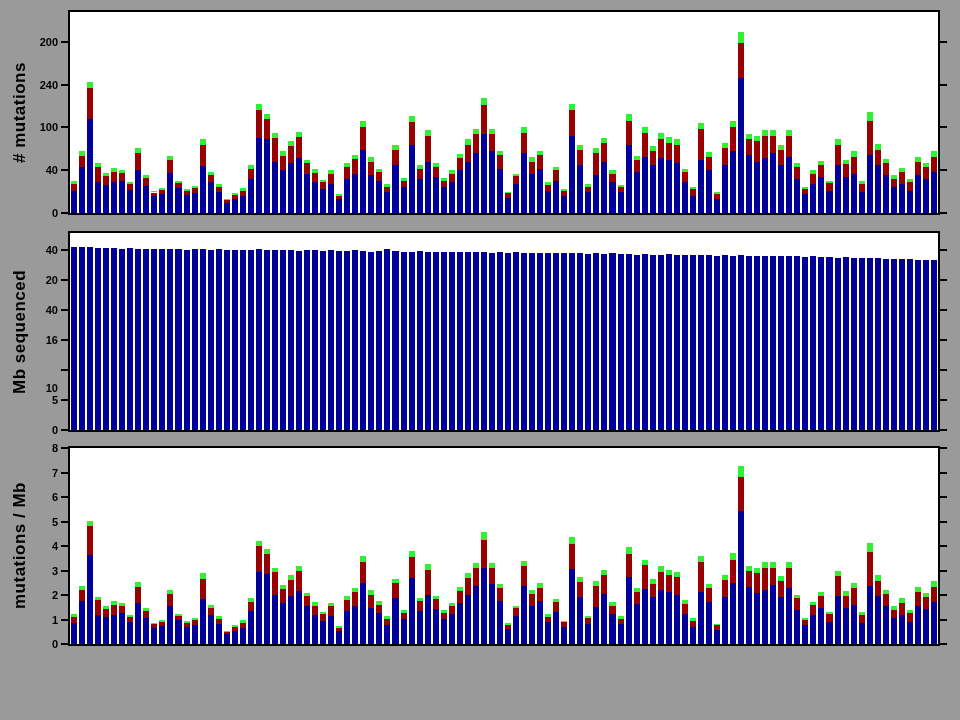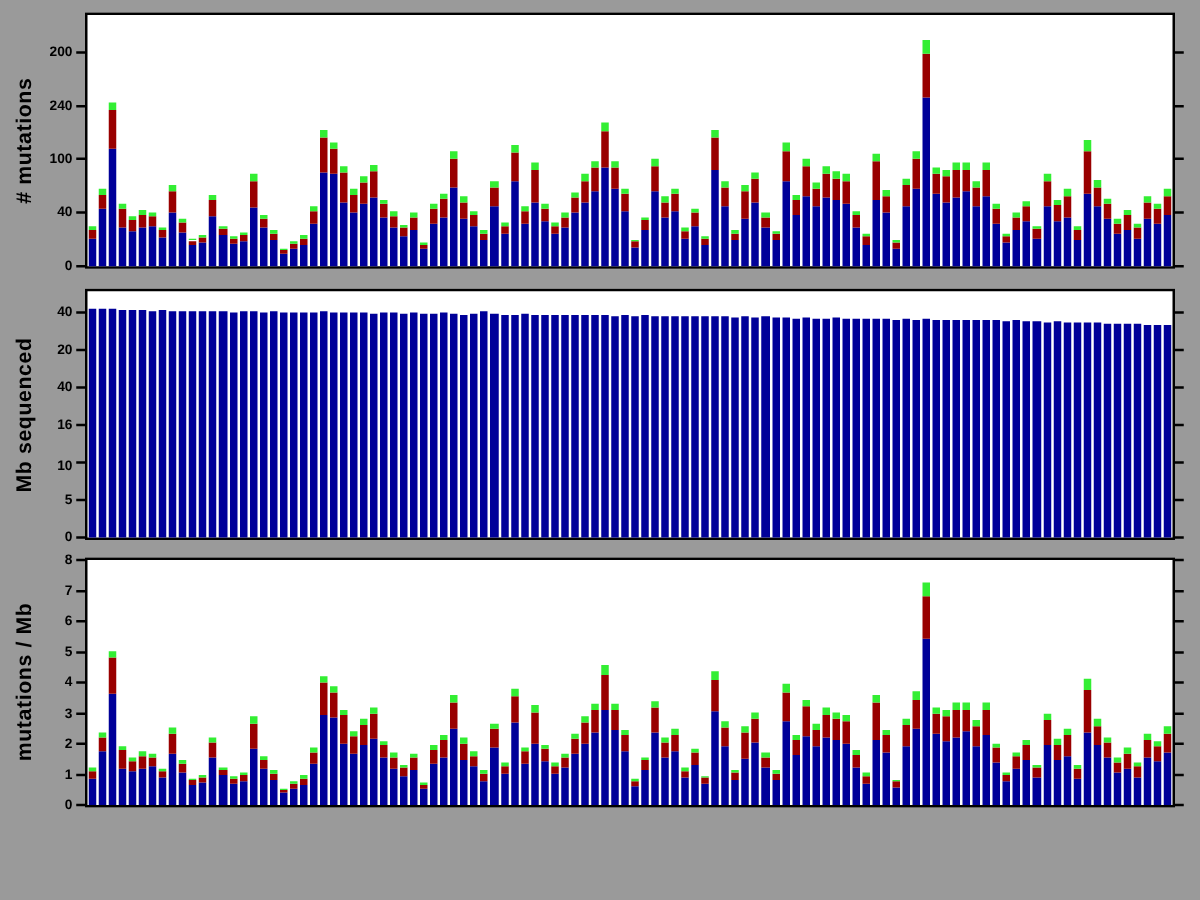--- a/index.html
+++ b/index.html
@@ -832,21 +832,21 @@
     <div class="ytick" style="left: 940px; top: 40.9362px;"></div>
     <div class="yticklabel" style="left: 22px; top: 35.9362px;">200</div>
     <div class="ytick" style="left: 61px; top: 429px;"></div>
     <div class="ytick" style="left: 940px; top: 429px;"></div>
     <div class="yticklabel" style="left: 22px; top: 424px;">0</div>
     <div class="ytick" style="left: 61px; top: 398.97px;"></div>
     <div class="ytick" style="left: 940px; top: 398.97px;"></div>
     <div class="yticklabel" style="left: 22px; top: 393.97px;">5</div>
     <div class="ytick" style="left: 61px; top: 368.939px;"></div>
     <div class="ytick" style="left: 940px; top: 368.939px;"></div>
-    <div class="yticklabel" style="left: 22px; top: 367px;">10</div>
+    <div class="yticklabel" style="left: 22px; top: 382px;">10</div>
     <div class="ytick" style="left: 61px; top: 338.909px;"></div>
     <div class="ytick" style="left: 940px; top: 338.909px;"></div>
     <div class="yticklabel" style="left: 22px; top: 333.909px;">16</div>
     <div class="ytick" style="left: 61px; top: 308.878px;"></div>
     <div class="ytick" style="left: 940px; top: 308.878px;"></div>
     <div class="yticklabel" style="left: 22px; top: 303.878px;">40</div>
     <div class="ytick" style="left: 61px; top: 278.848px;"></div>
     <div class="ytick" style="left: 940px; top: 278.848px;"></div>
     <div class="yticklabel" style="left: 22px; top: 273.848px;">20</div>
     <div class="ytick" style="left: 61px; top: 248.817px;"></div>

